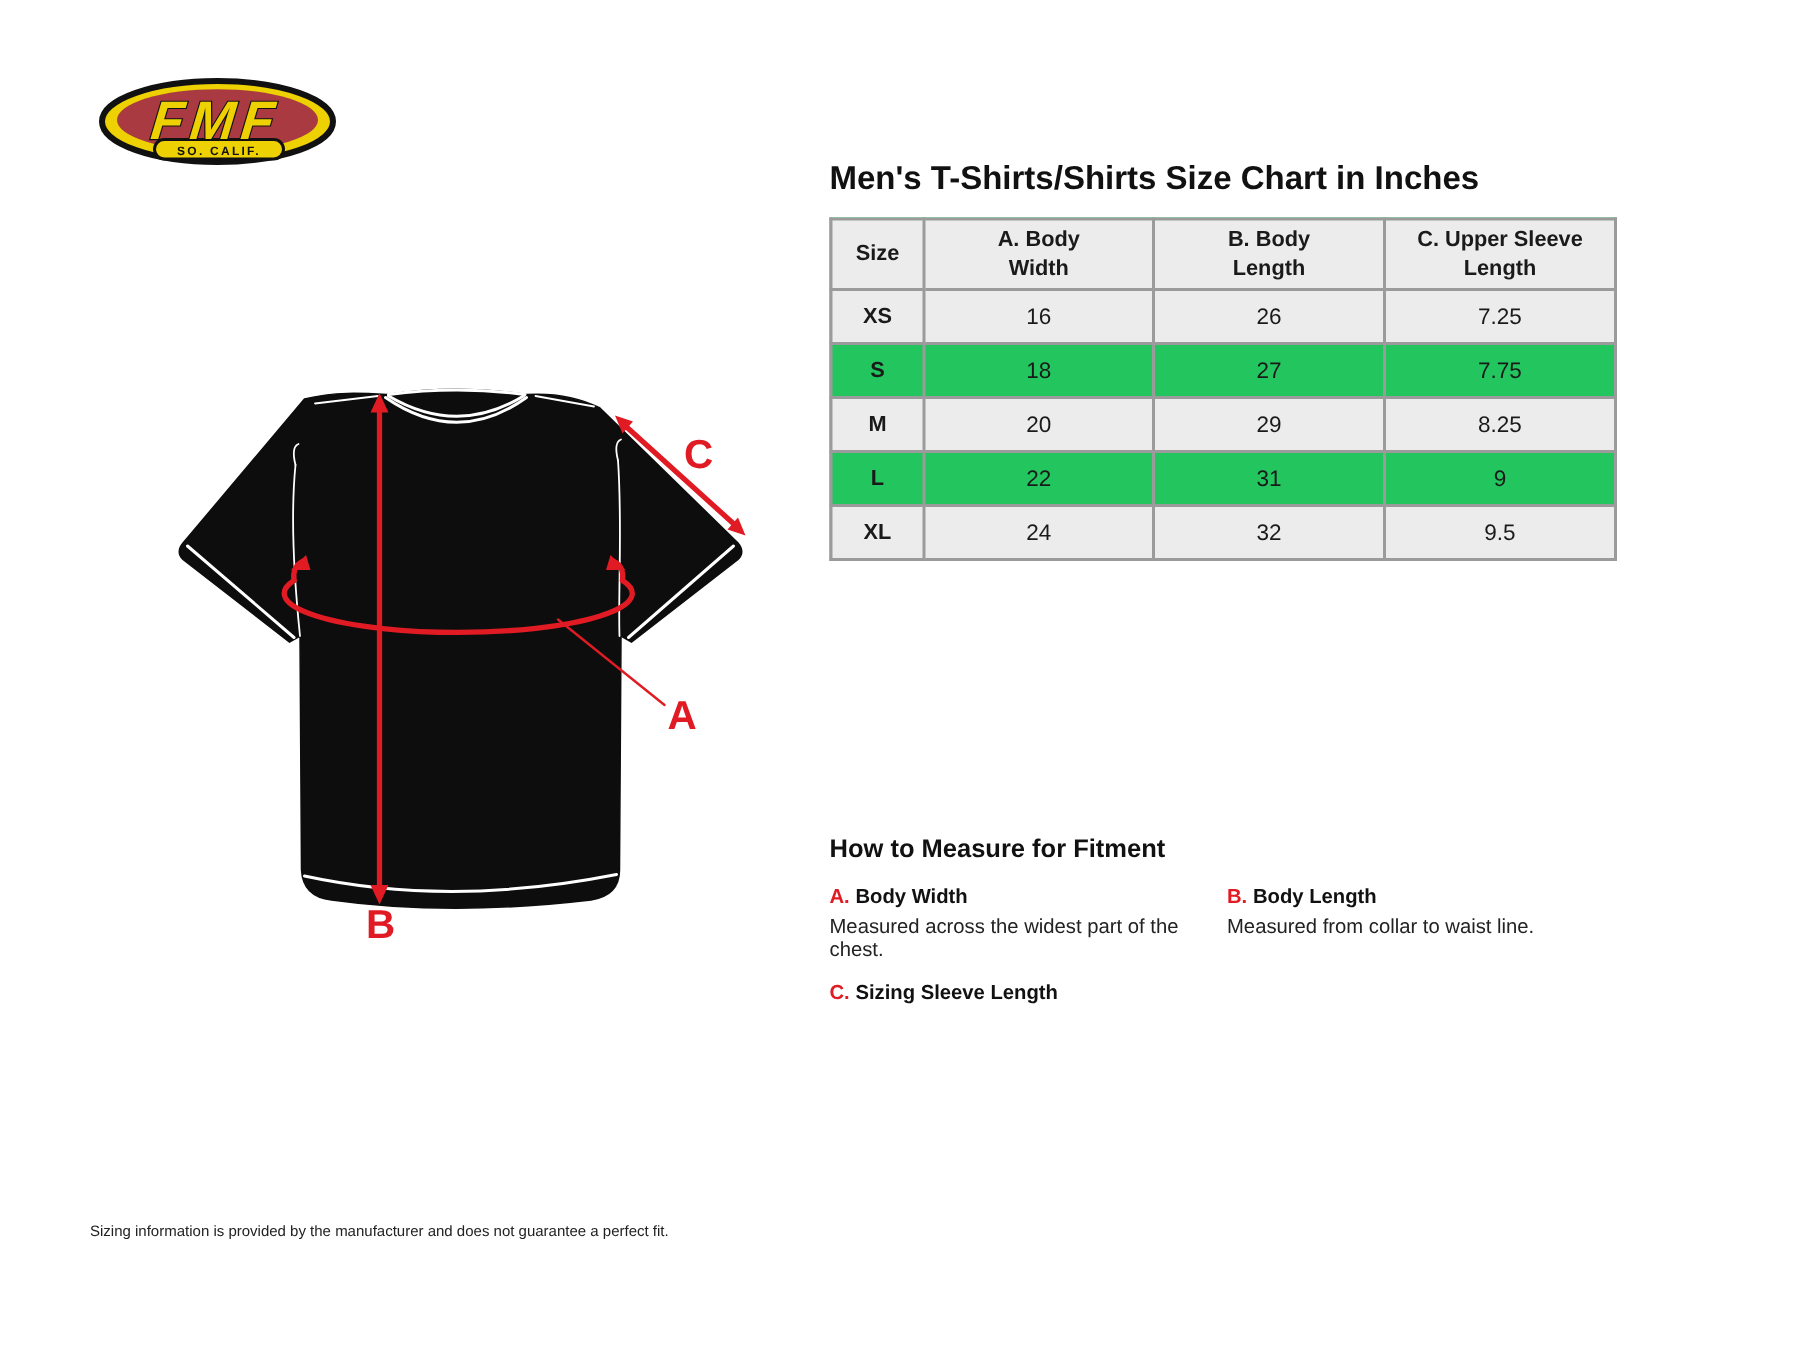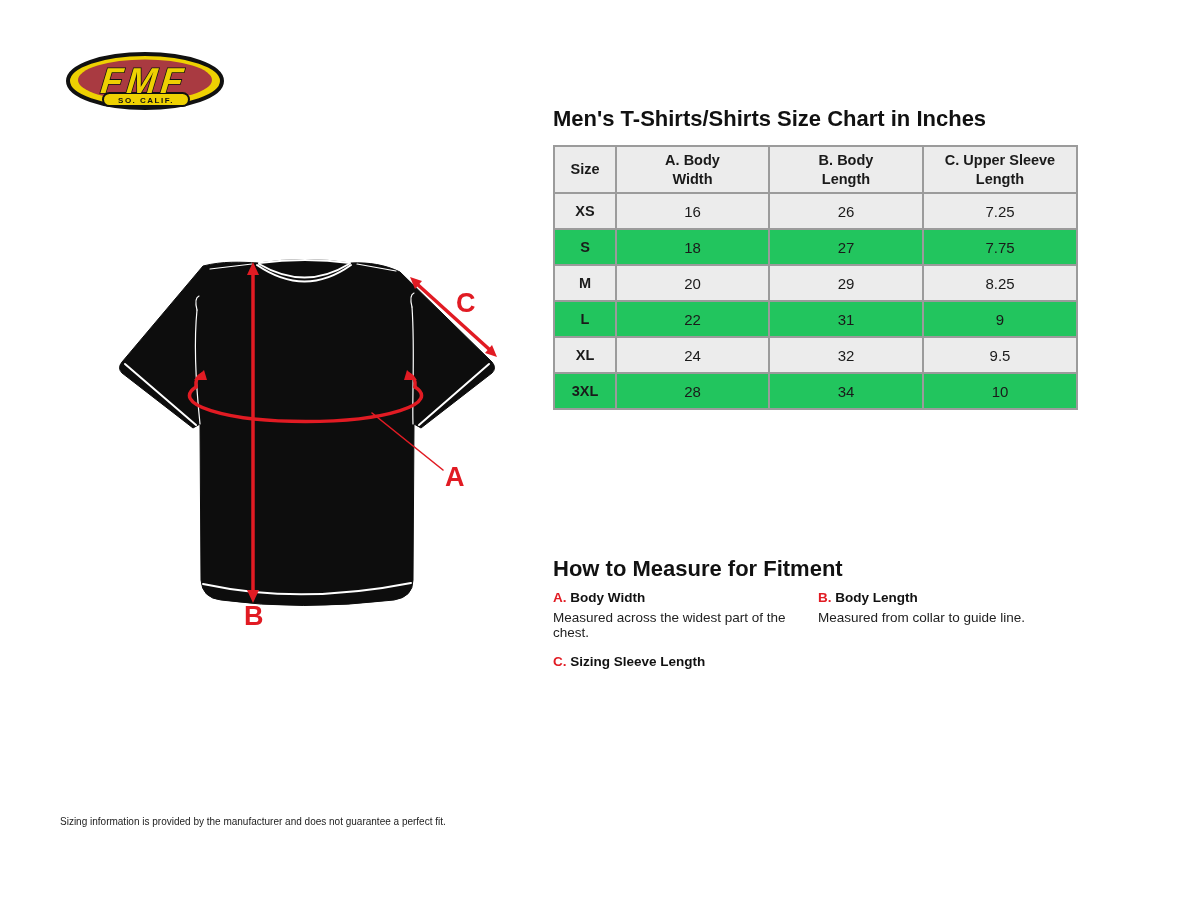--- a/index.html
+++ b/index.html
@@ -57,21 +57,21 @@
   .size-table th{
     height:47px;font-size:14.5px;font-weight:bold;background:var(--row-alt-bg);line-height:1.3;
   }
   .size-table td{height:36px;font-size:15px;font-weight:normal;}
   .size-table td.size-col{font-size:14.5px;font-weight:bold;}
   .size-table tbody tr:nth-child(odd) td{background:var(--row-alt-bg);}
   .wrap-narrow{display:inline-block;max-width:64px;}
   .wrap-wide{display:inline-block;max-width:122px;}
 
   
-  .measure-title{left:553px;top:556px;font-size:22px;font-weight:bold;color:#111;}
+  .measure-title{left:553px;top:556px;font-size:17px;font-weight:bold;color:#111;}
   .measure-item{width:260px;}
   .item-a{left:553px;top:590px;}
   .item-b{left:818px;top:590px;}
   .item-c{left:553px;top:654px;}
   .mi-label{font-size:13.5px;font-weight:bold;color:#111;}
   .mi-label .red{color:var(--accent-red);}
   .mi-desc{font-size:13.5px;margin-top:5px;color:#222;}
 
   
   .footer{left:60px;top:814px;font-size:10px;line-height:1.5;color:#222;}
@@ -192,39 +192,33 @@
         <td>22</td>
         <td>31</td>
         <td>9</td>
       </tr>
       <tr>
         <td class="size-col">XL</td>
         <td>24</td>
         <td>32</td>
         <td>9.5</td>
       </tr>
-      <tr>
-        <td class="size-col">3XL</td>
-        <td>28</td>
-        <td>34</td>
-        <td>10</td>
-      </tr>
     </tbody>
   </table>
 
   <h2 class="abs measure-title">How to Measure for Fitment</h2>
 
   <div class="abs measure-item item-a">
     <div class="mi-label"><span class="red">A.</span> <span>Body Width</span></div>
     <div class="mi-desc">Measured across the widest part of the chest.</div>
   </div>
 
   <div class="abs measure-item item-b">
     <div class="mi-label"><span class="red">B.</span> <span>Body Length</span></div>
-    <div class="mi-desc">Measured from collar to guide line.</div>
+    <div class="mi-desc">Measured from collar to waist line.</div>
   </div>
 
   <div class="abs measure-item item-c">
     <div class="mi-label"><span class="red">C.</span> <span>Sizing Sleeve Length</span></div>
   </div>
 
   <div class="abs footer">
     <div>Sizing information is provided by the manufacturer and does not guarantee a perfect fit.</div>
   </div>
 

